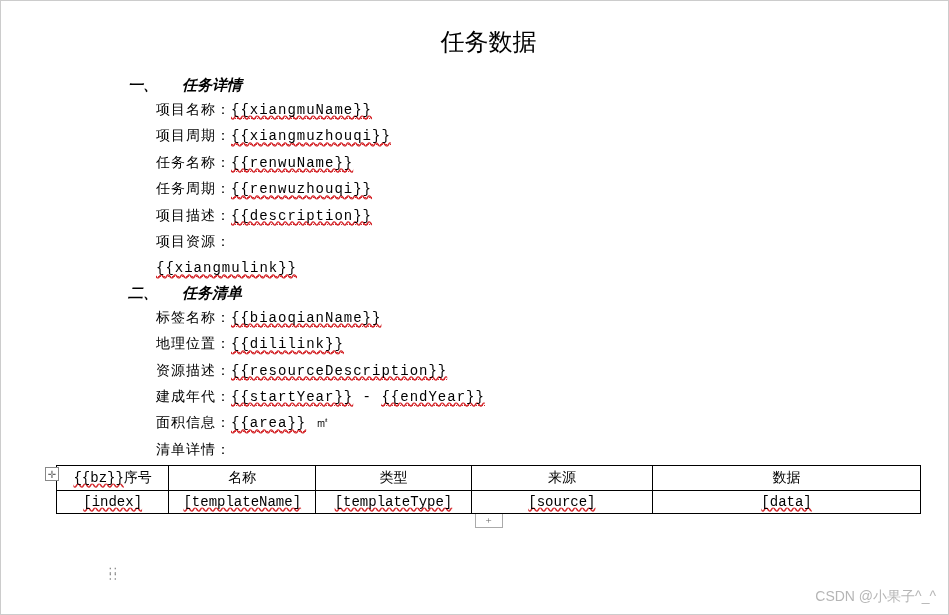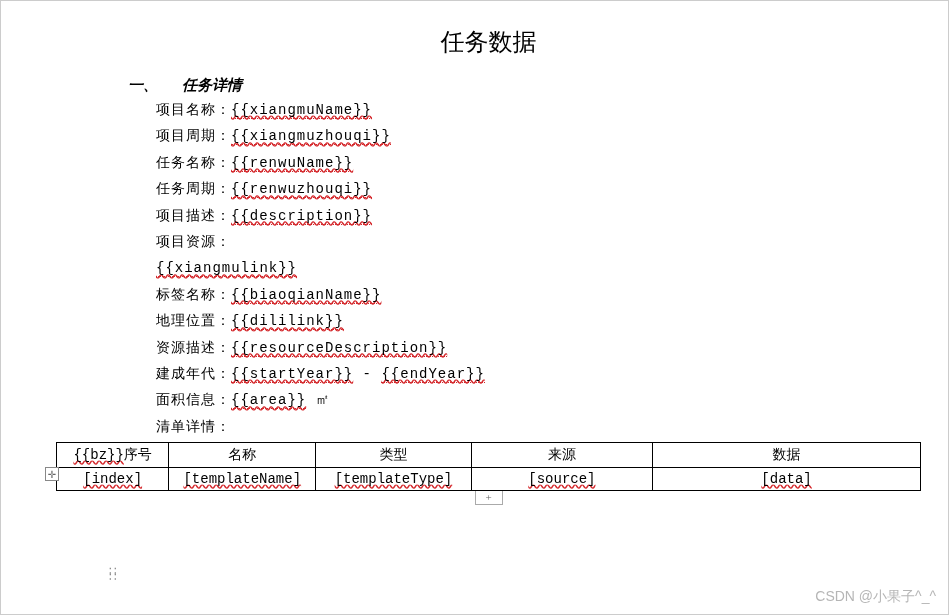--- a/index.html
+++ b/index.html
@@ -156,20 +156,23 @@
   <div class="field-line">
     <span>项目描述：</span><span class="template-var">{{description}}</span>
   </div>
   <div class="field-line">
     <span>项目资源：</span>
   </div>
   <div class="field-line-noindent">
     <span class="template-var">{{xiangmulink}}</span>
   </div>
 
+  <div class="section-header">
+    <span class="section-num">二、</span><span>任务清单</span>
+  </div>
 
   <div class="field-line">
     <span>标签名称：</span><span class="template-var">{{biaoqianName}}</span>
   </div>
   <div class="field-line">
     <span>地理位置：</span><span class="template-var">{{dililink}}</span>
   </div>
   <div class="field-line">
     <span>资源描述：</span><span class="template-var">{{resourceDescription}}</span>
   </div>

